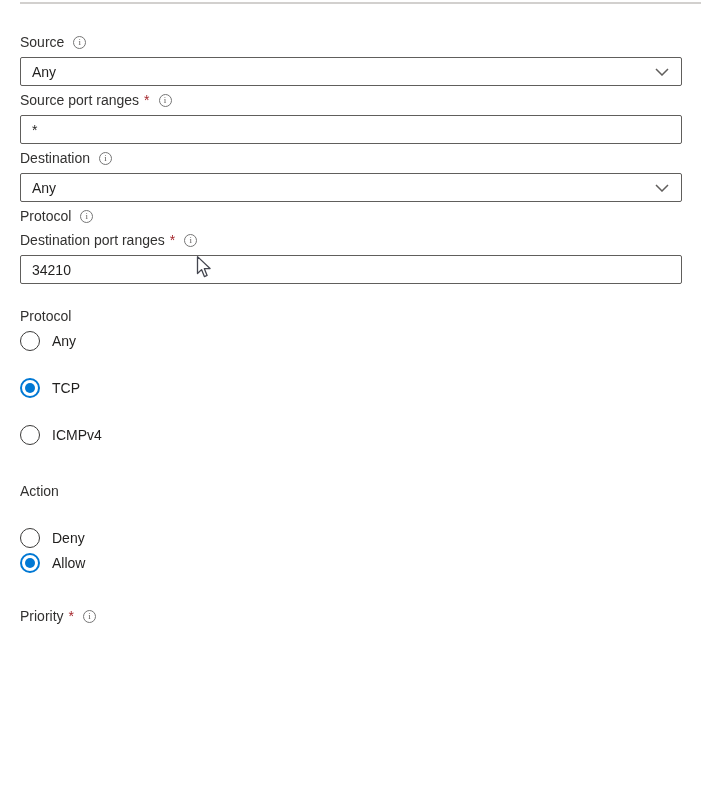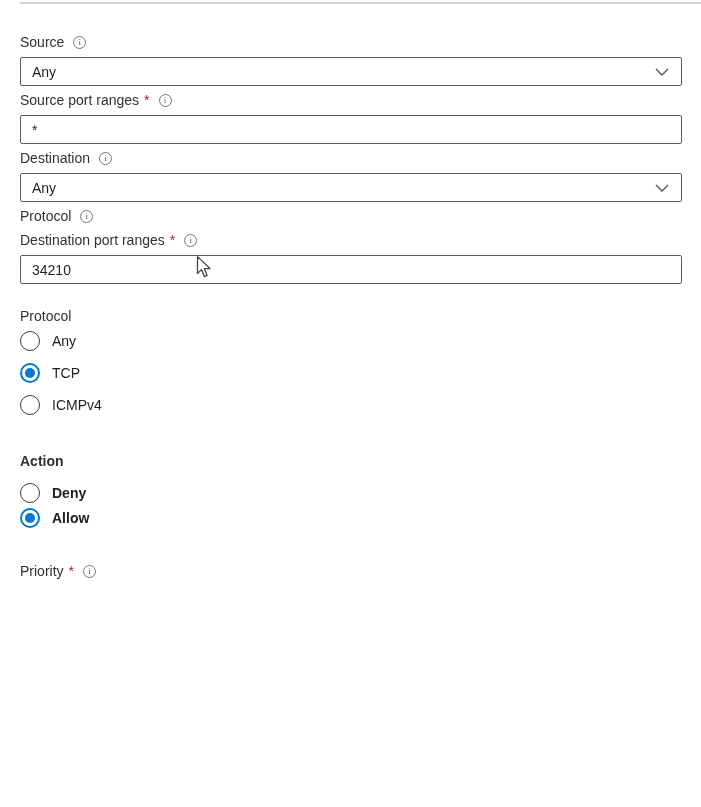--- a/index.html
+++ b/index.html
@@ -20,23 +20,23 @@
     display:flex; align-items:center; justify-content:space-between; padding:0 12px 0 11px;
     font-size:14px; color:#201f1e; background:#fff; cursor:default; }
   .selectbox .chev { display:flex; align-items:center; }
 
   .textwrap { position:relative; margin-top:5px; }
   .textwrap input { width:100%; height:29px; border:1px solid #605e5c; border-radius:2px;
     padding:0 28px 0 11px; font-size:14px; color:#201f1e; font-family:"Liberation Sans", sans-serif; outline:none; background:#fff; }
   .valid-check { position:absolute; right:9px; top:7px; }
 
   .group { margin-top:22px; }
-  .group.action { margin-top:36px;font-weight:bold; }
+  .group.action { margin-top:36px; }
   .group-label { font-size:14px; line-height:20px; color:#323130; }
-  .radio-row { display:flex; align-items:center; height:20px; margin-top:12px; cursor:default; }
+  .radio-row { display:flex; align-items:center; height:20px; margin-top:27px; cursor:default; }
   .radio-row.first { margin-top:5px; }
   .radio { width:20px; height:20px; border-radius:50%; border:1px solid #3b3a39; background:#fff; }
   .radio.selected { border:2px solid #0078d4; display:flex; align-items:center; justify-content:center; }
   .radio.selected::after { content:""; width:10px; height:10px; border-radius:50%; background:#0078d4; }
   .radio-label { font-size:14px; color:#201f1e; margin-left:12px; }
 
   .priority { margin-top:33px; }
   .cursor { position:absolute; left:193px; top:255px; }
 </style>
 </head>

